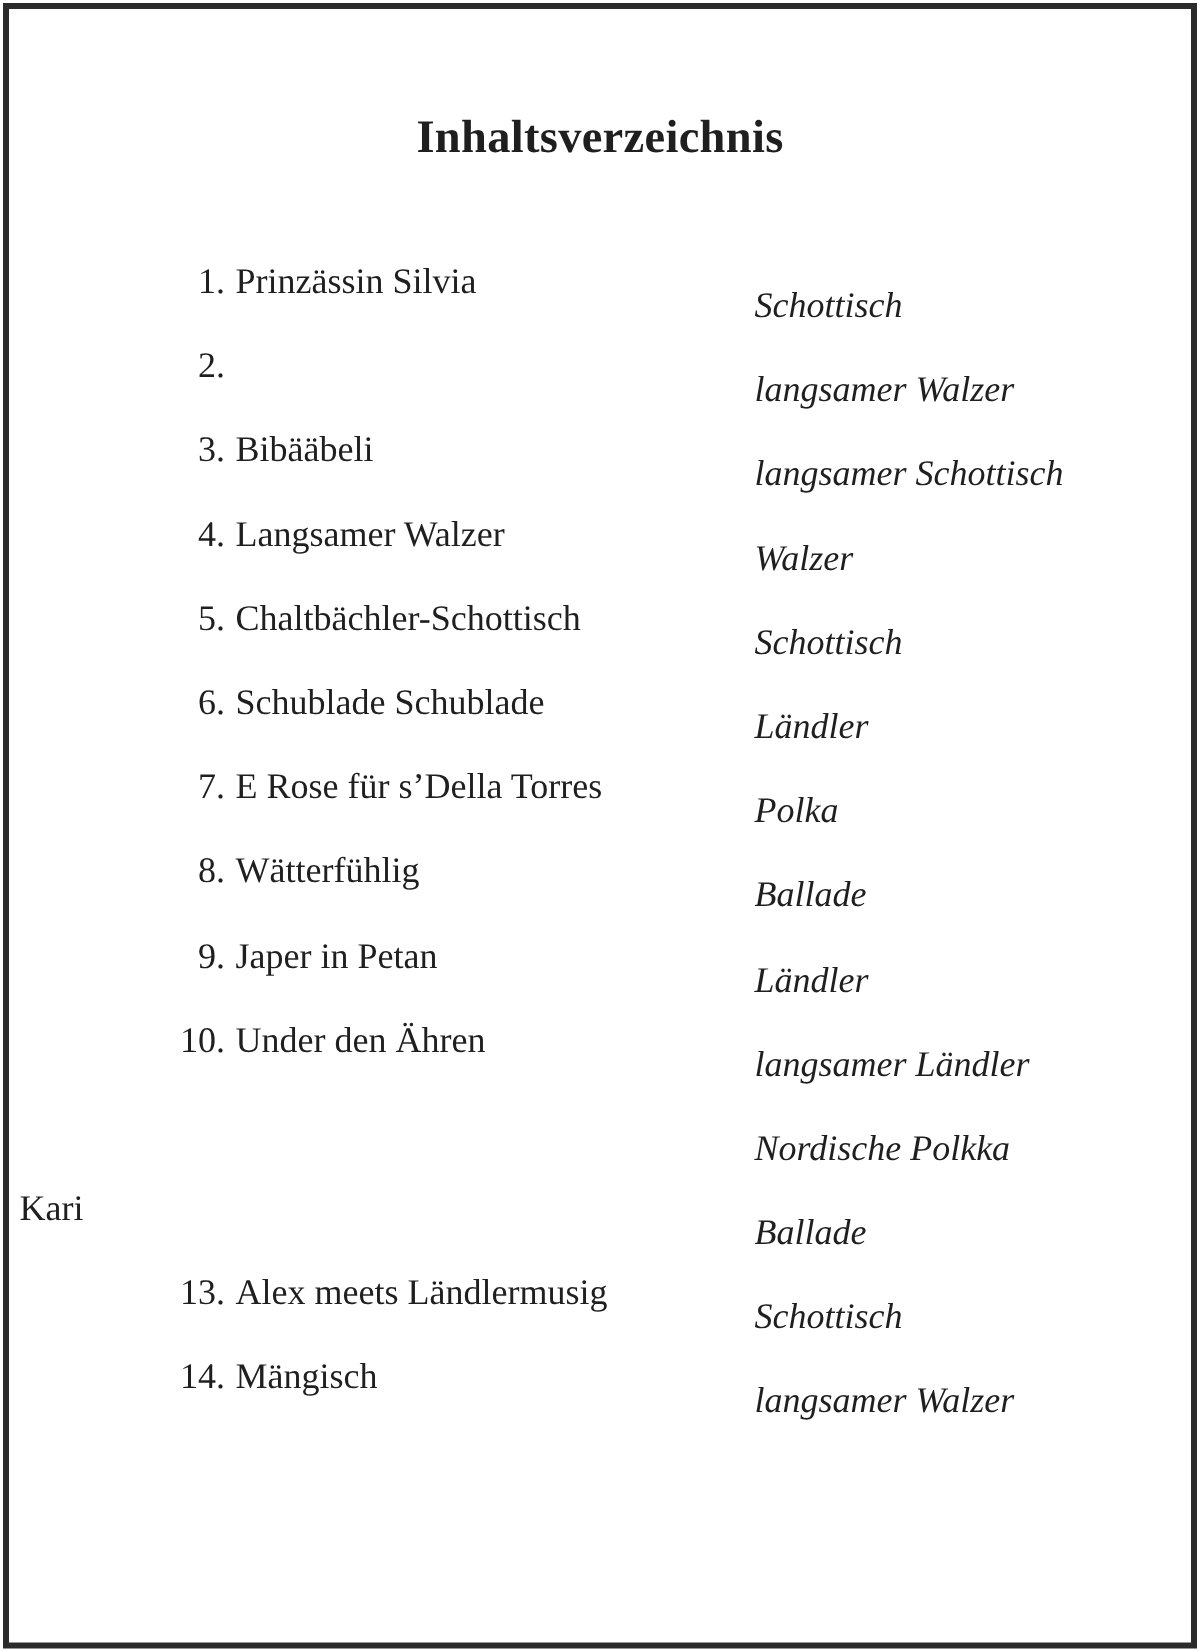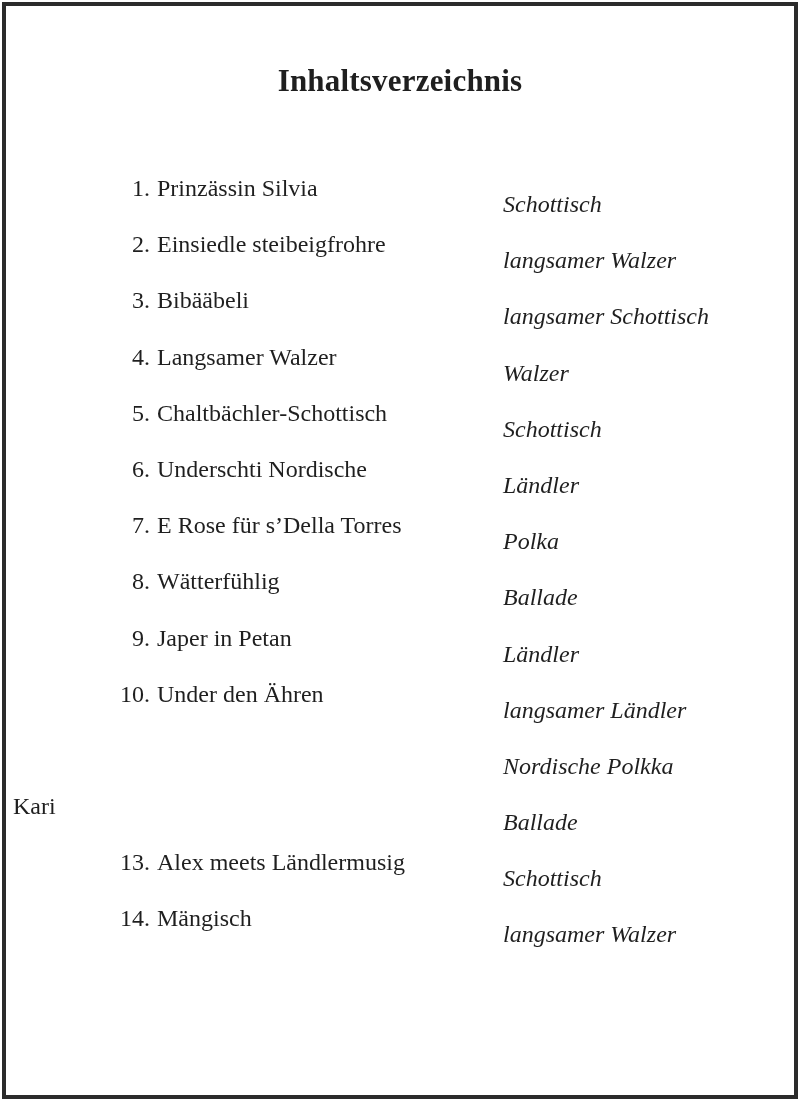--- a/index.html
+++ b/index.html
@@ -12,21 +12,21 @@
     width: 788px;   
     height: 1089px; 
     margin: 2px;
     border: 4px solid #2b2b2b;
     background: #ffffff;
     font-family: "Liberation Serif", "DejaVu Serif", serif;
     color: #1f1f1f;
     overflow: hidden;
   }
   .page-title {
-    margin: 8px;
+    margin: 18px;
     padding-top: 49px;
     text-align: center;
     font-size: 31px;
     font-weight: bold;
     letter-spacing: 0.2px;
     color: #1f1f1f;
   }
   .toc-list {
     position: absolute;
     top: 169px;
@@ -66,21 +66,20 @@
 
   <div class="toc-list" id="toc-list">
   <div class="toc-row">
     <span class="track-number">1.</span>
     <span class="track-title">Prinzässin Silvia</span>
     <span class="track-genre">Schottisch</span>
   </div>
 
   <div class="toc-row">
     <span class="track-number">2.</span>
-    <span class="track-title">Einsiedle steibeigfrohre</span>
     <span class="track-genre">langsamer Walzer</span>
   </div>
 
   <div class="toc-row">
     <span class="track-number">3.</span>
     <span class="track-title">Bibääbeli</span>
     <span class="track-genre">langsamer Schottisch</span>
   </div>
 
   <div class="toc-row">
@@ -90,21 +89,21 @@
   </div>
 
   <div class="toc-row">
     <span class="track-number">5.</span>
     <span class="track-title">Chaltbächler-Schottisch</span>
     <span class="track-genre">Schottisch</span>
   </div>
 
   <div class="toc-row">
     <span class="track-number">6.</span>
-    <span class="track-title">Underschti Nordische</span>
+    <span class="track-title">Schublade Schublade</span>
     <span class="track-genre">Ländler</span>
   </div>
 
   <div class="toc-row">
     <span class="track-number">7.</span>
     <span class="track-title">E Rose für s’Della Torres</span>
     <span class="track-genre">Polka</span>
   </div>
 
   <div class="toc-row">

